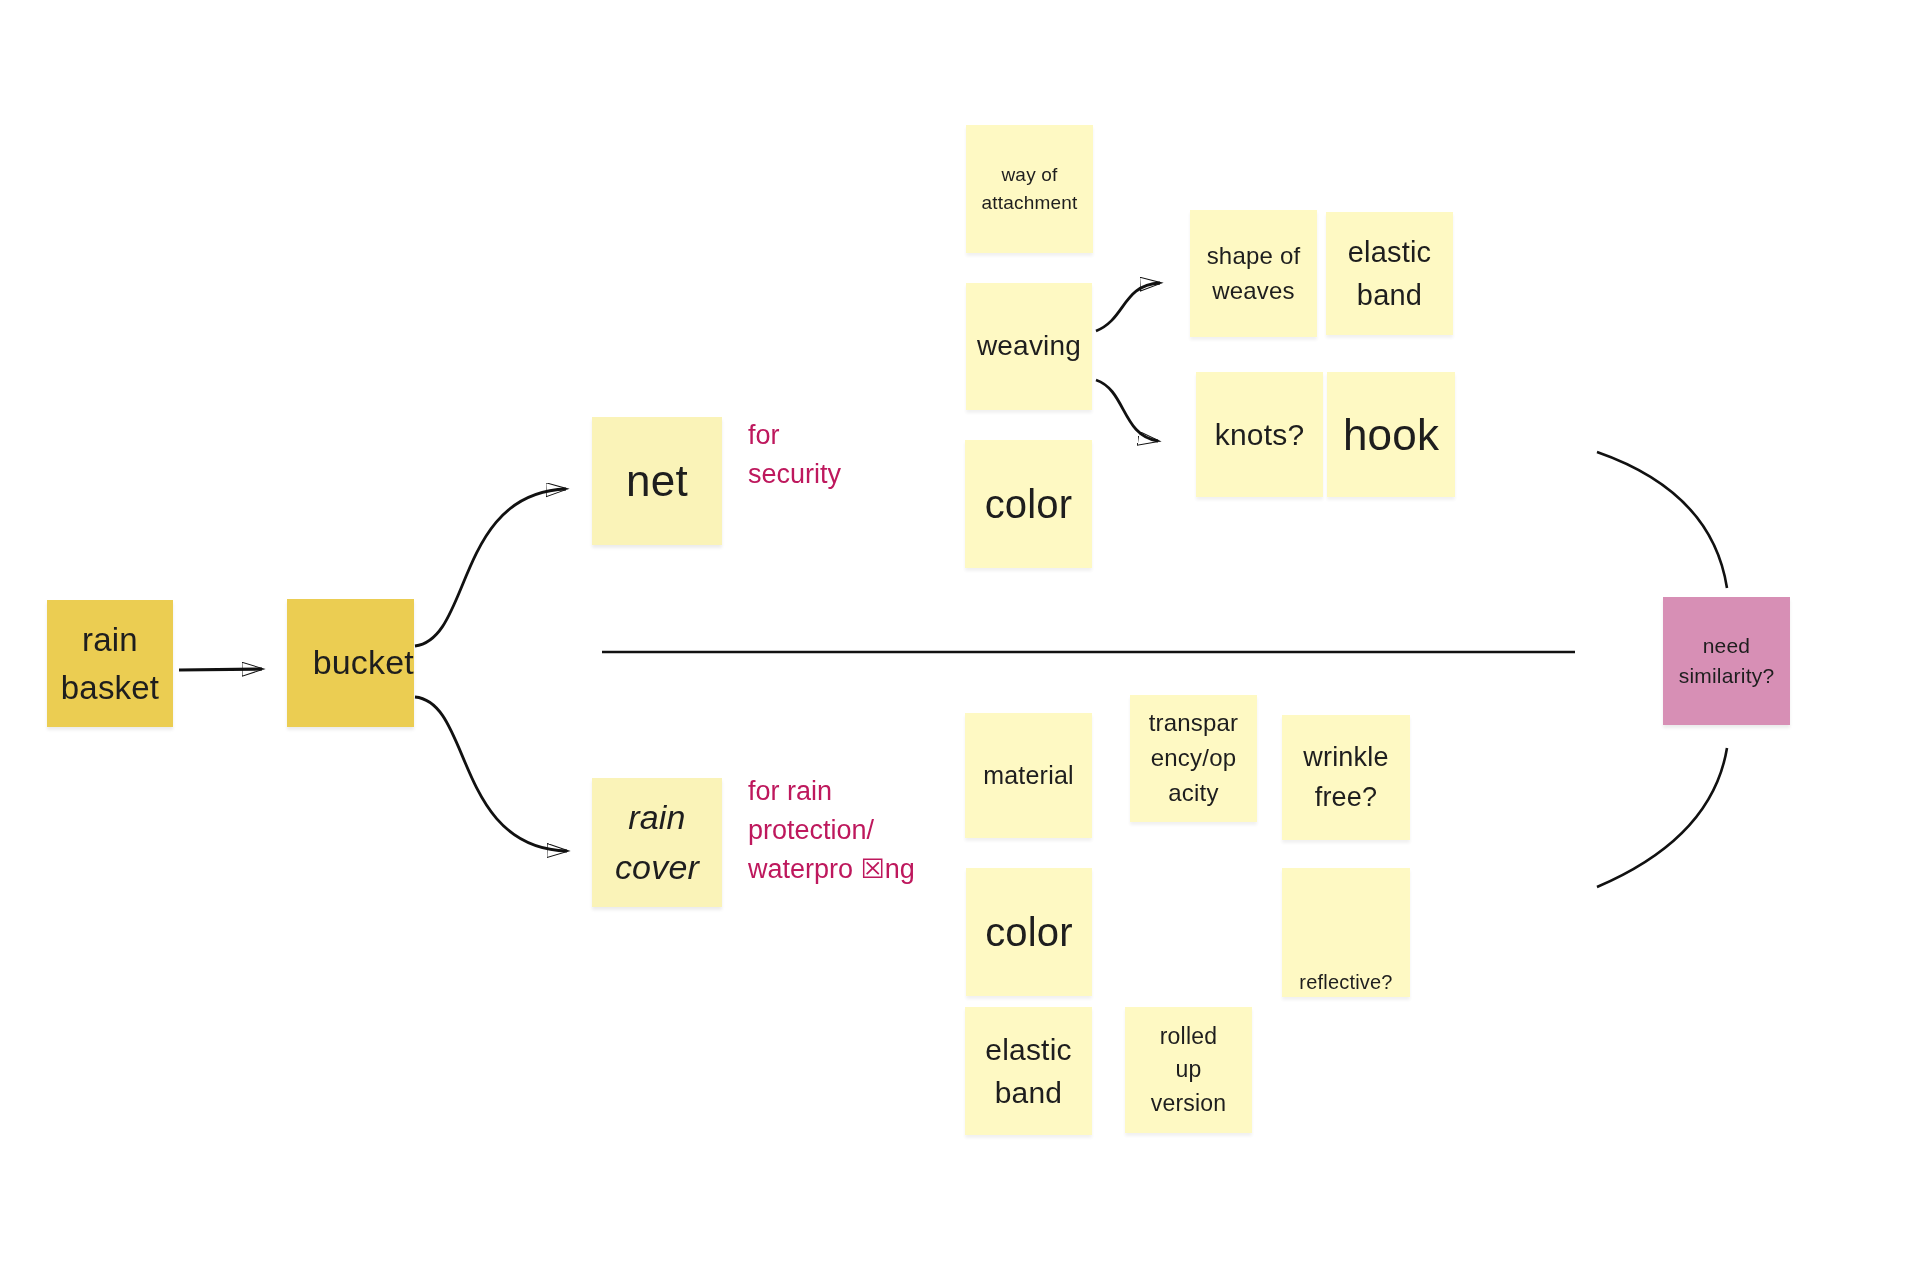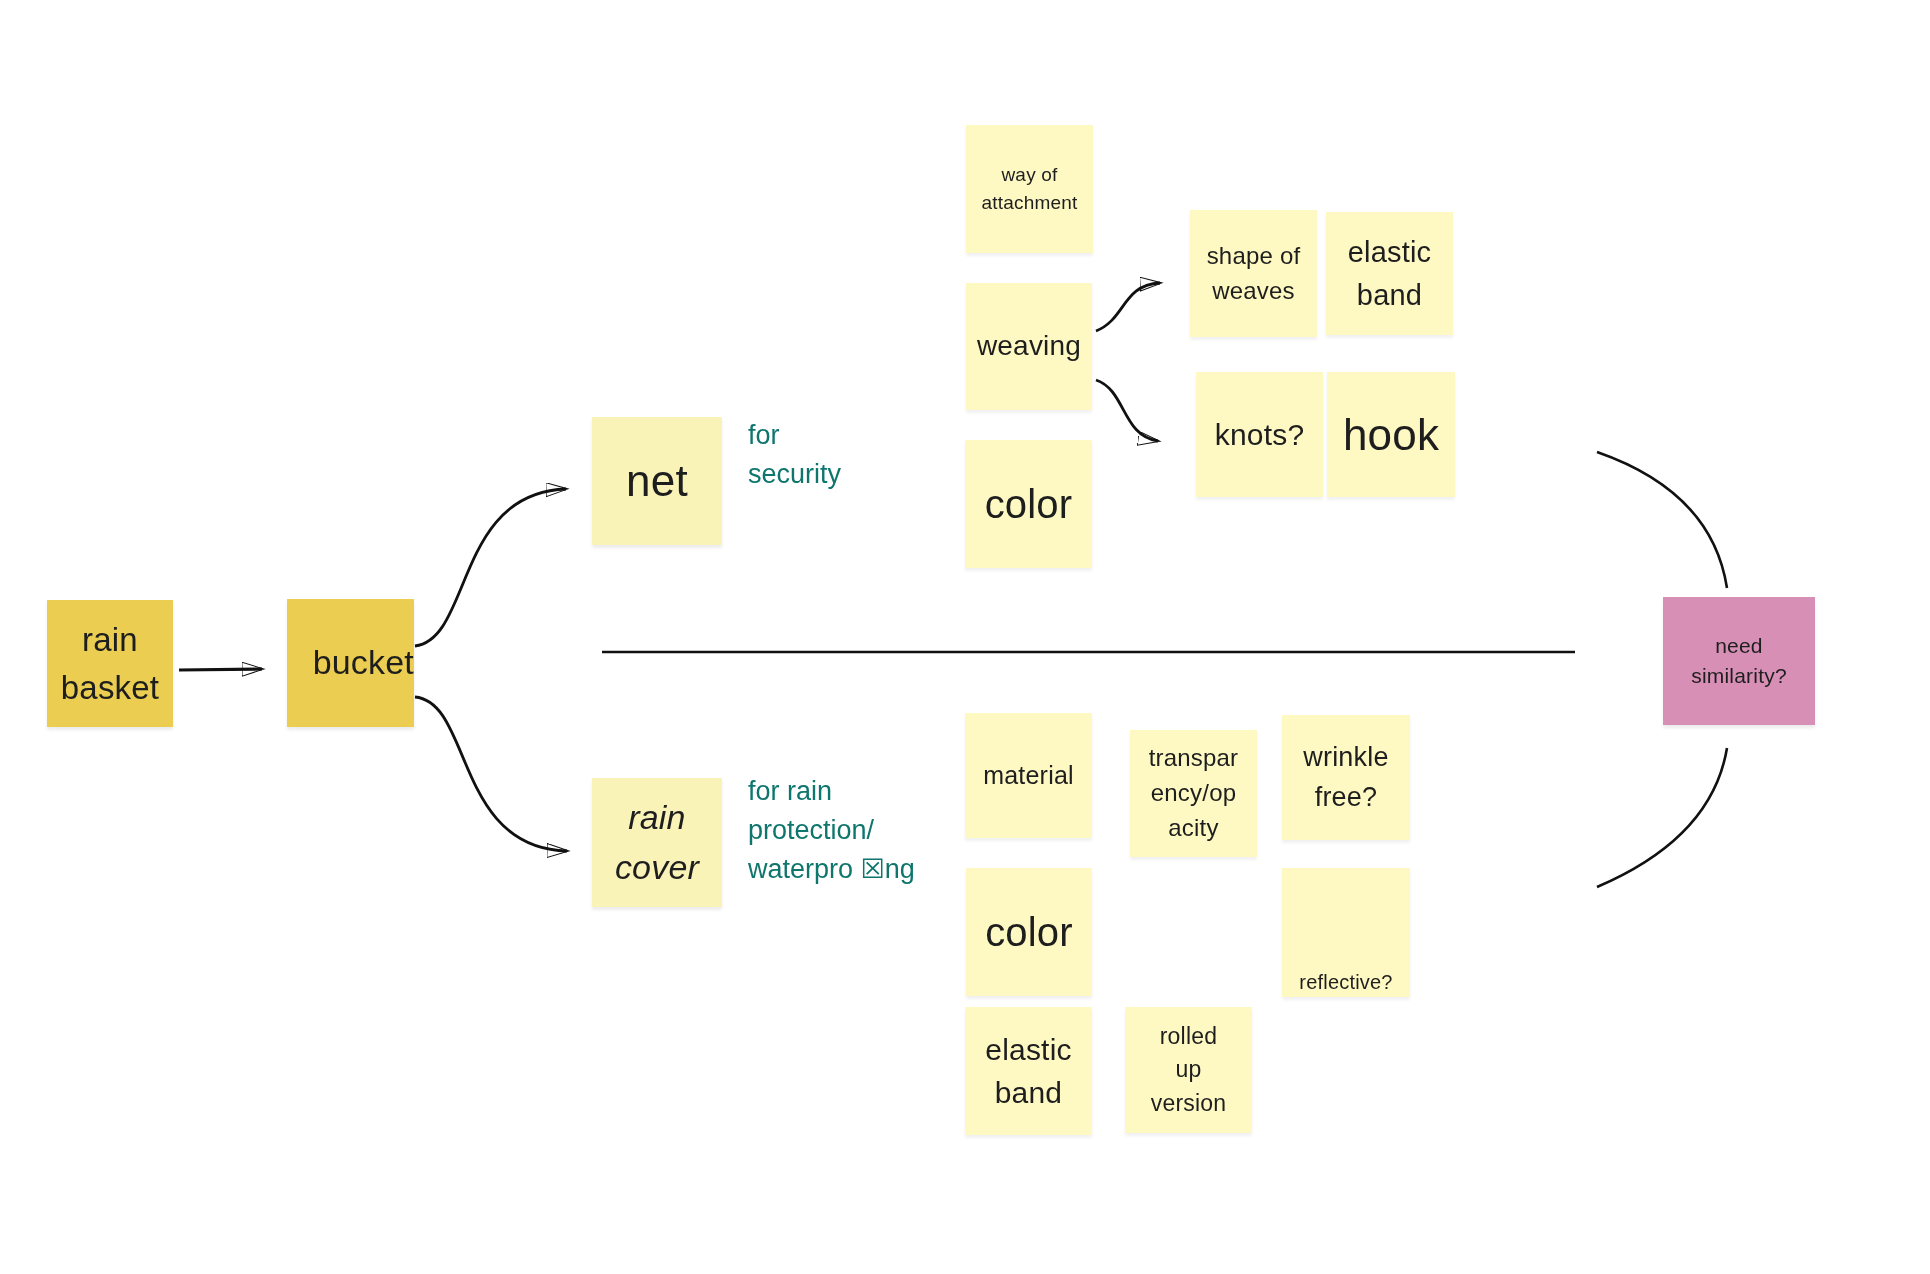--- a/index.html
+++ b/index.html
@@ -27,21 +27,21 @@
   }
   .gold {background:#ebcd52;}
   .cream{background:#faf3b8;}
   .gray {background:#fef9c3;box-shadow:0 3px 3px rgba(0,0,0,0.06);}
   .pink {background:#d78fb5;}
   .annot{
     position:absolute;
     white-space:pre-line;
     line-height:1.45;
     text-align:left;
-    color:#0f766e;
+    color:#be185d;
   }
 </style>
 </head>
 <body>
 
 <div id="board">
 
   <svg id="wires" xmlns="http://www.w3.org/2000/svg" width="1930" height="1274" viewBox="0 0 1930 1274">
     <defs>
       <marker id="ah" markerUnits="userSpaceOnUse" markerWidth="24" markerHeight="16" refX="20" refY="7" orient="auto">
@@ -100,21 +100,21 @@
   <div class="sticky gray" style="left:1196px;top:372px;width:127px;height:125px;font-size:30px;">
     <span class="lbl">knots?</span>
   </div>
   <div class="sticky gray" style="left:1327px;top:372px;width:128px;height:125px;font-size:44px;">
     <span class="lbl">hook</span>
   </div>
 
   <div class="sticky gray" style="left:965px;top:713px;width:127px;height:125px;font-size:25px;">
     <span class="lbl">material</span>
   </div>
-  <div class="sticky gray" style="left:1130px;top:730px;width:127px;height:127px;font-size:24px;">
+  <div class="sticky gray" style="left:1130px;top:695px;width:127px;height:127px;font-size:24px;">
     <span class="lbl">transpar
 ency/op
 acity</span>
   </div>
   <div class="sticky gray" style="left:1282px;top:715px;width:128px;height:125px;font-size:27px;">
     <span class="lbl">wrinkle
 free?</span>
   </div>
   <div class="sticky gray" style="left:966px;top:868px;width:126px;height:128px;font-size:40px;">
     <span class="lbl">color</span>
@@ -125,18 +125,18 @@
   <div class="sticky gray" style="left:965px;top:1007px;width:127px;height:128px;font-size:30px;">
     <span class="lbl">elastic
 band</span>
   </div>
   <div class="sticky gray" style="left:1125px;top:1007px;width:127px;height:126px;font-size:23px;">
     <span class="lbl">rolled
 up
 version</span>
   </div>
 
-  <div class="sticky pink" style="left:1663px;top:597px;width:152px;height:128px;font-size:21px;">
+  <div class="sticky pink" style="left:1663px;top:597px;width:127px;height:128px;font-size:21px;">
     <span class="lbl">need
 similarity?</span>
   </div>
 
 </div>
 
 </body></html>

